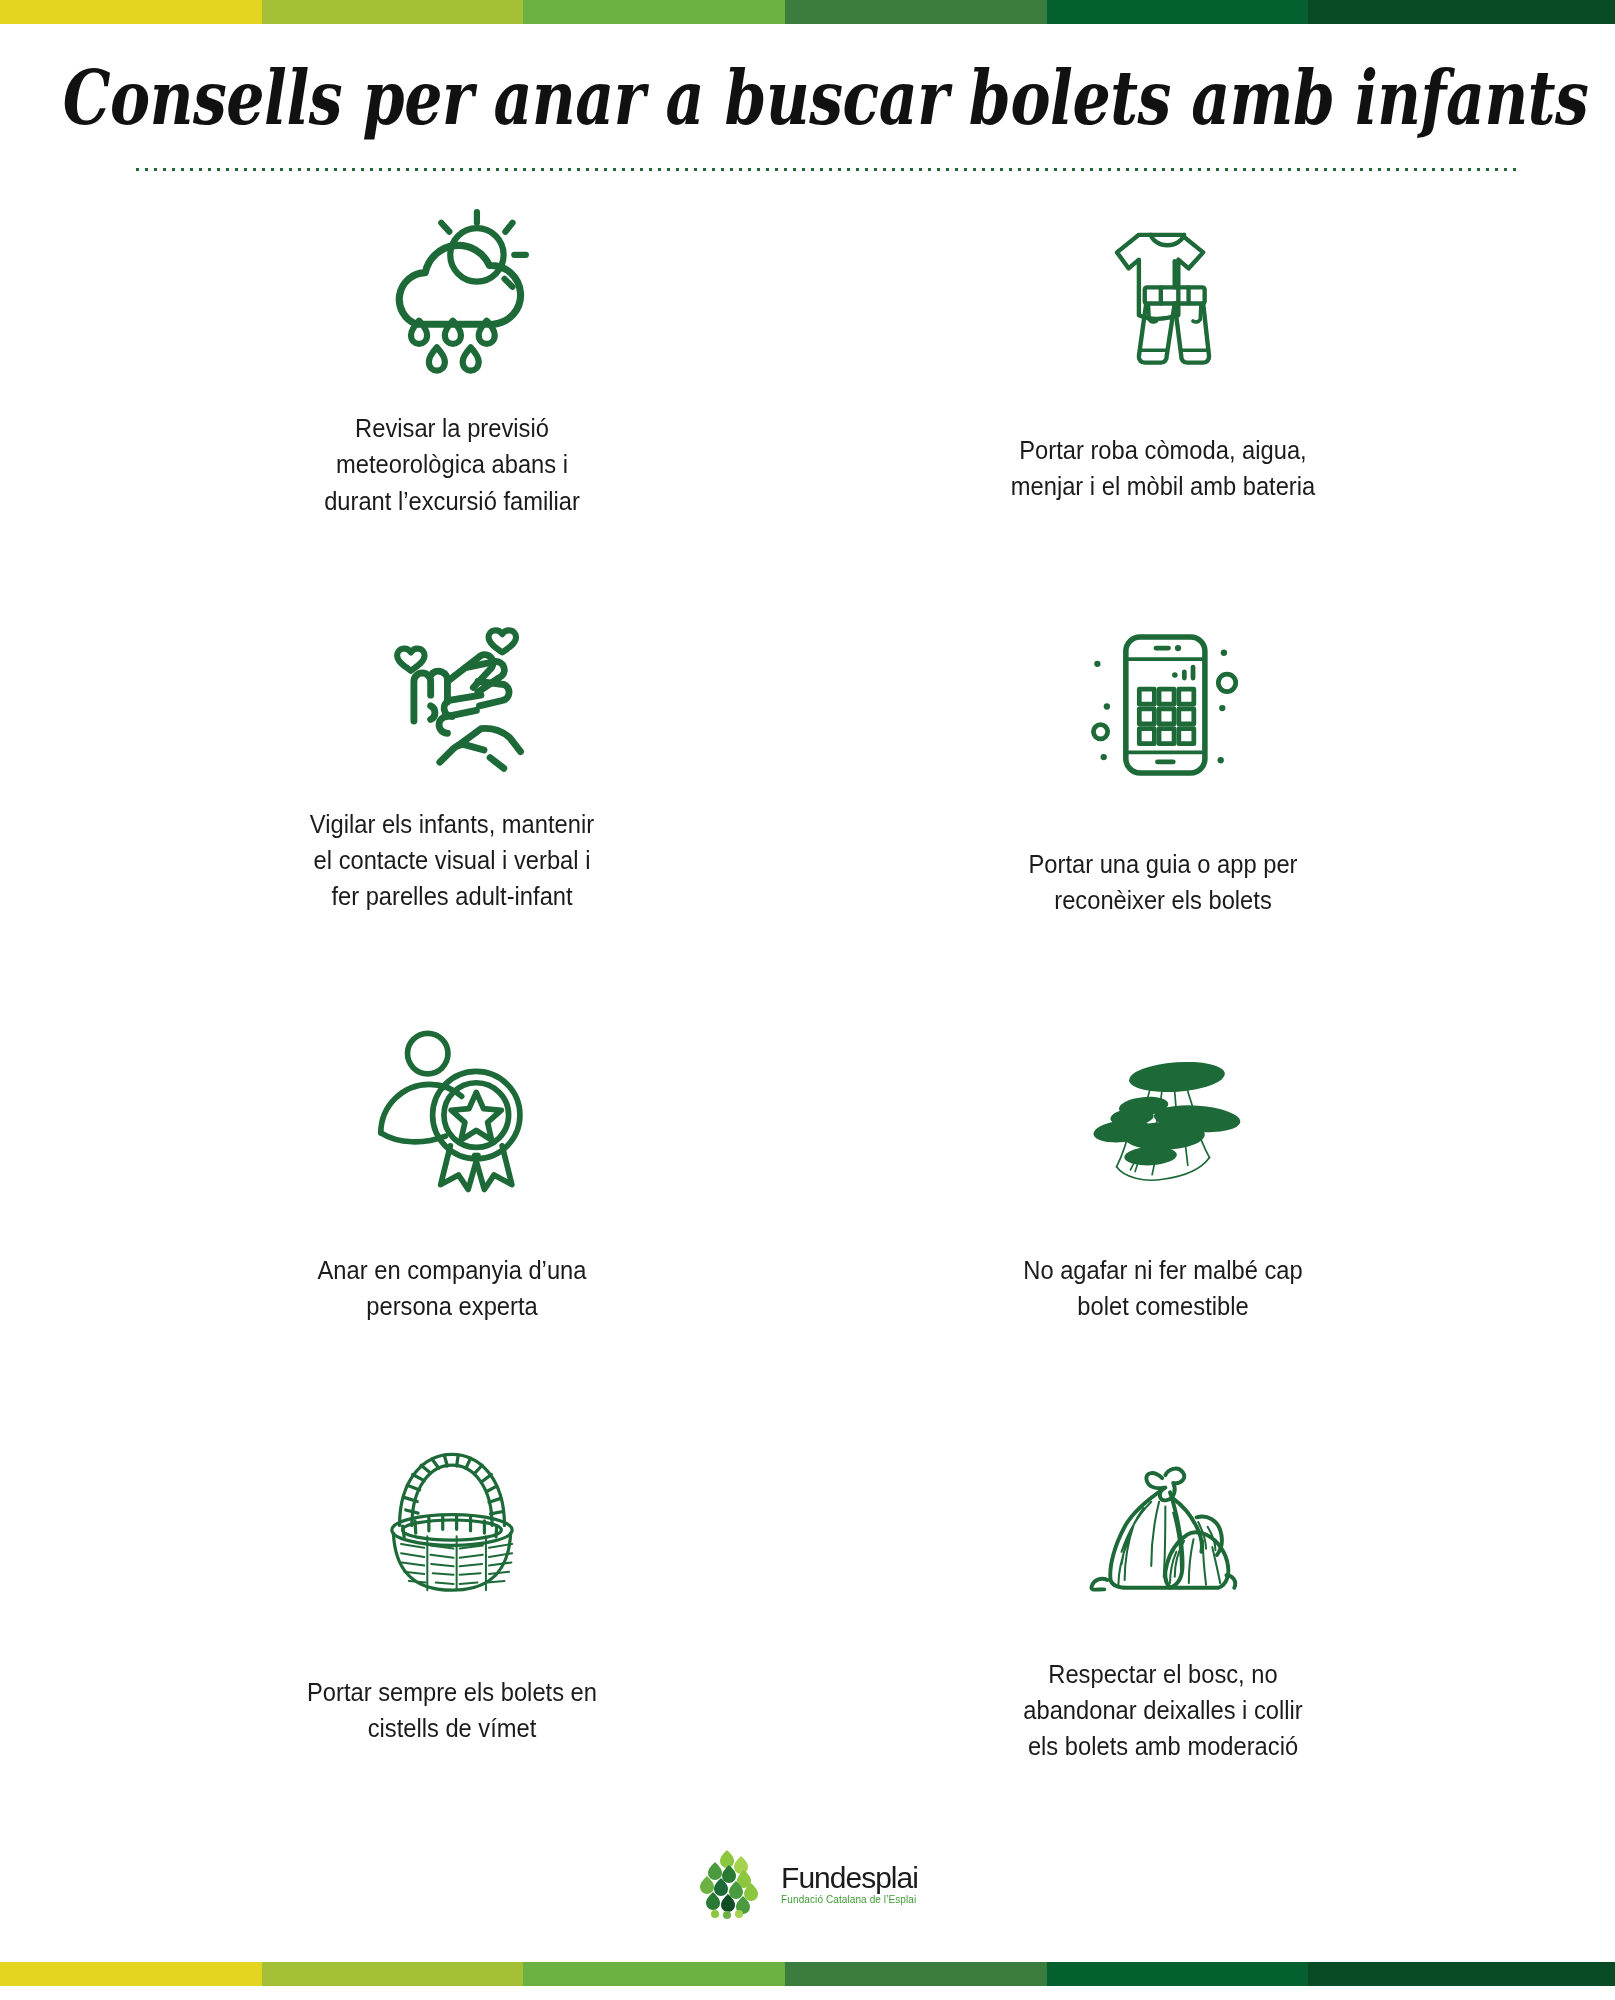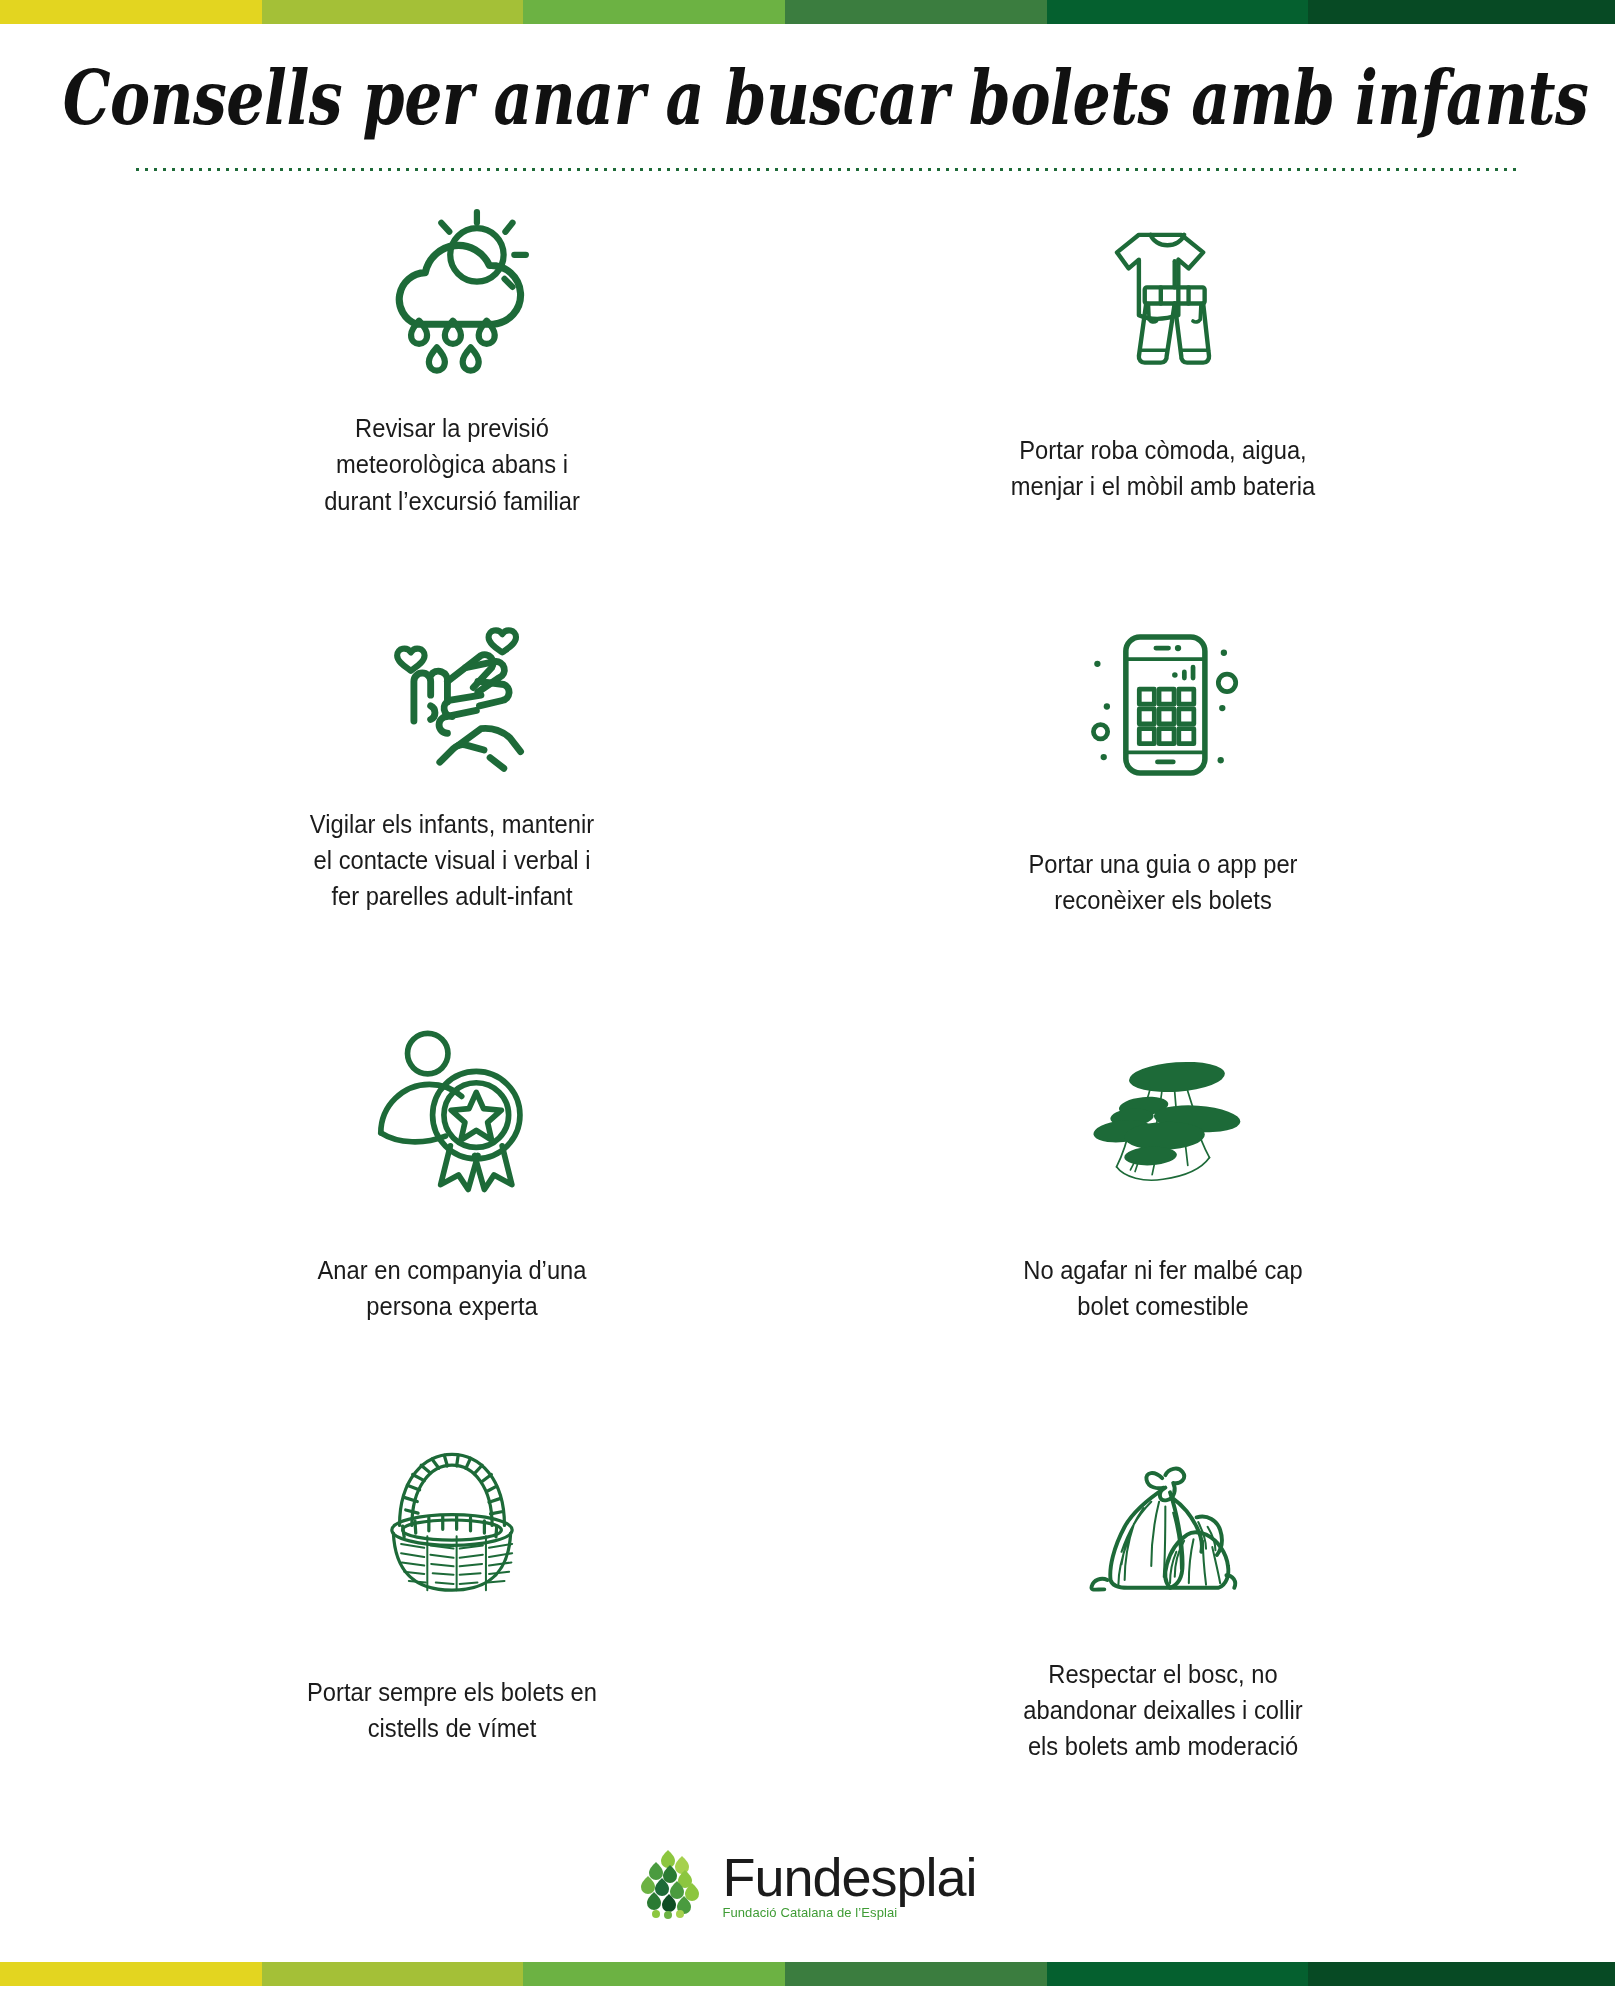--- a/index.html
+++ b/index.html
@@ -127,28 +127,28 @@
     align-items: center;
     justify-content: center;
     padding-bottom: 26px;
     height: 130px;
   }
   .logo { display: flex; align-items: center; gap: 14px; }
   .logo-mark { width: 70px; height: 72px; }
   .logo-text { display: flex; flex-direction: column; line-height: 1; }
   .logo-word {
     font-family: "Liberation Sans", sans-serif;
-    font-size: 54px;
+    font-size: 30px;
     font-weight: 400;
     letter-spacing: -1px;
     color: #1b1b1b;
   }
   .logo-tag {
     font-family: "Liberation Sans", sans-serif;
-    font-size: 13px;
+    font-size: 10px;
     color: #3f9c35;
     margin-top: 2px;
     letter-spacing: 0.1px;
   }
 </style>
 </head>
 <body>
 
 <div class="poster">
 

